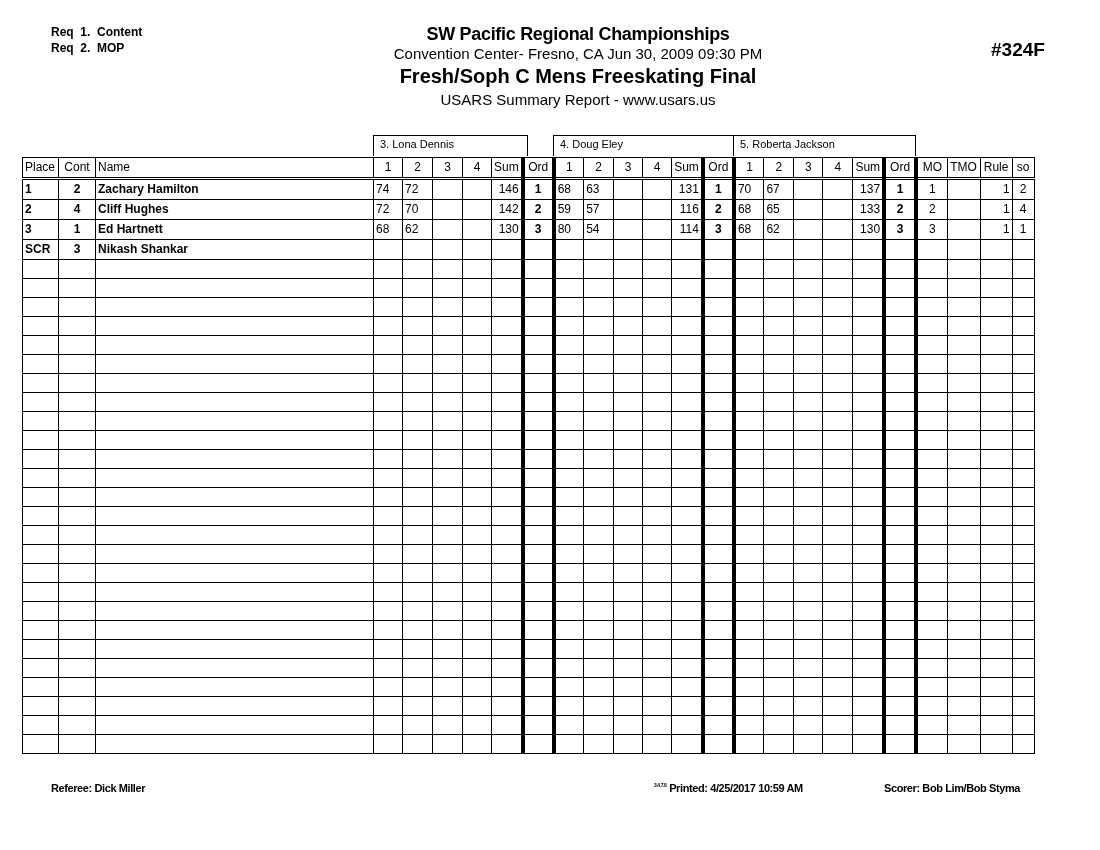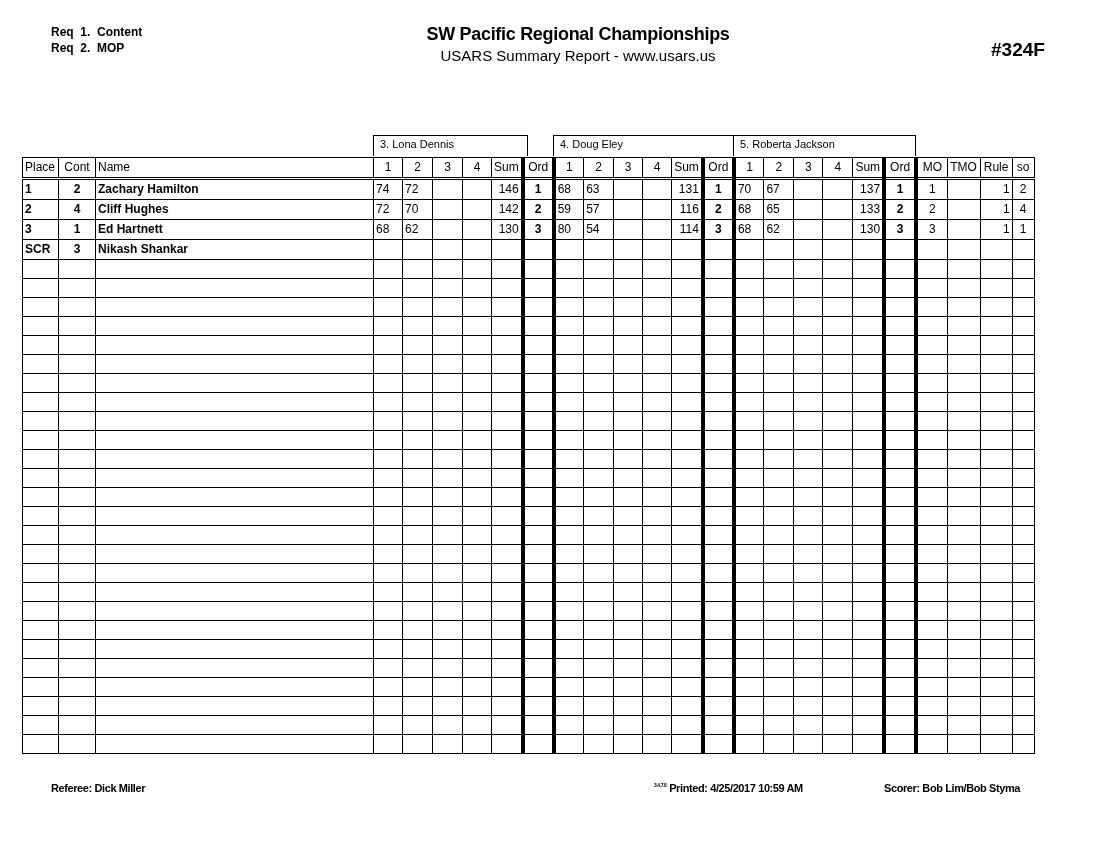--- a/index.html
+++ b/index.html
@@ -25,20 +25,22 @@
   .tiny { font-size:5px; vertical-align:top; }
 </style>
 </head>
 <body>
 
 <div class="abs req" style="top:25px;">Req  1.  Content</div>
 <div class="abs req" style="top:41px;">Req  2.  MOP</div>
 
 <div class="abs title-block">
   <div class="t1">SW Pacific Regional Championships</div>
+  <div class="t2">Convention Center- Fresno, CA  Jun 30, 2009  09:30 PM</div>
+  <div class="t3">Fresh/Soph C Mens Freeskating Final</div>
   <div class="t4">USARS Summary Report - www.usars.us</div>
 </div>
 <div class="abs event-id">#324F</div>
 
 <div class="abs judge-box" style="left:373px; width:155px;">3.  Lona Dennis</div>
 <div class="abs judge-box" style="left:553px; width:181px;">4.  Doug Eley</div>
 <div class="abs judge-box" style="left:733px; width:183px;">5.  Roberta Jackson</div>
 
 <table class="grid">
   <colgroup>

